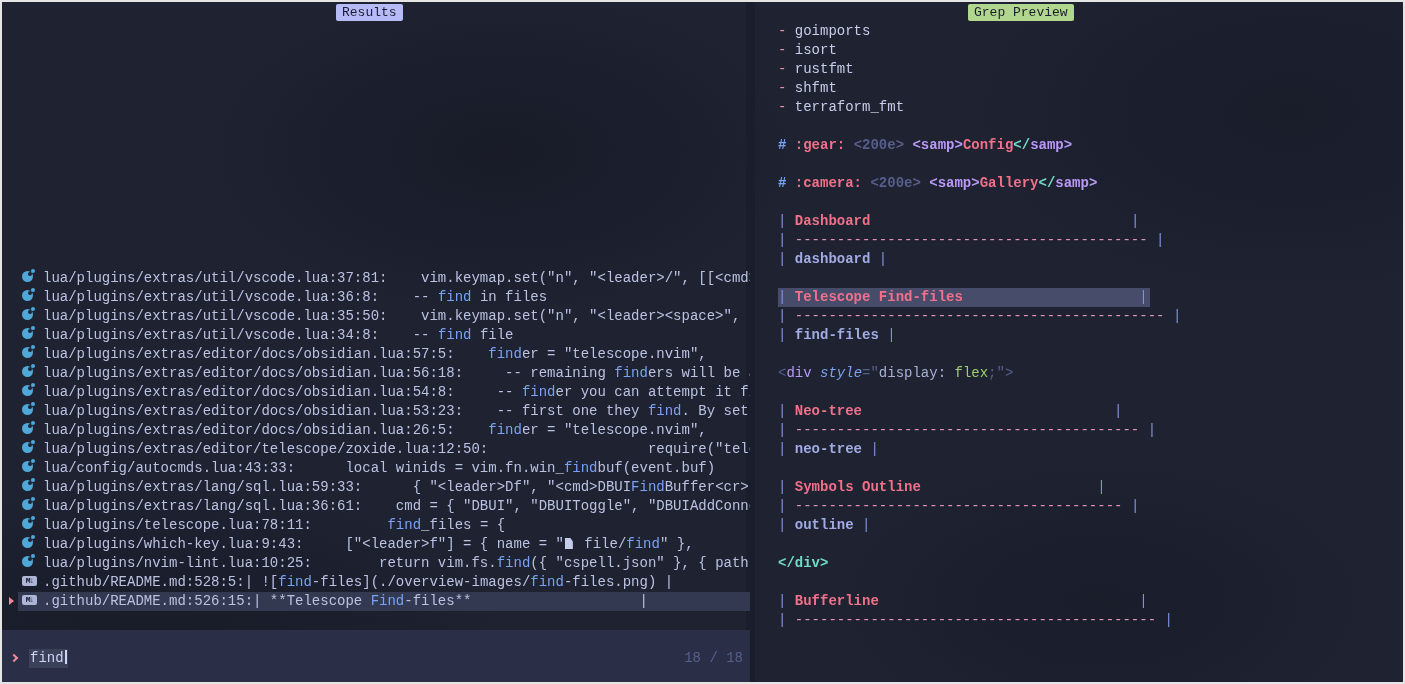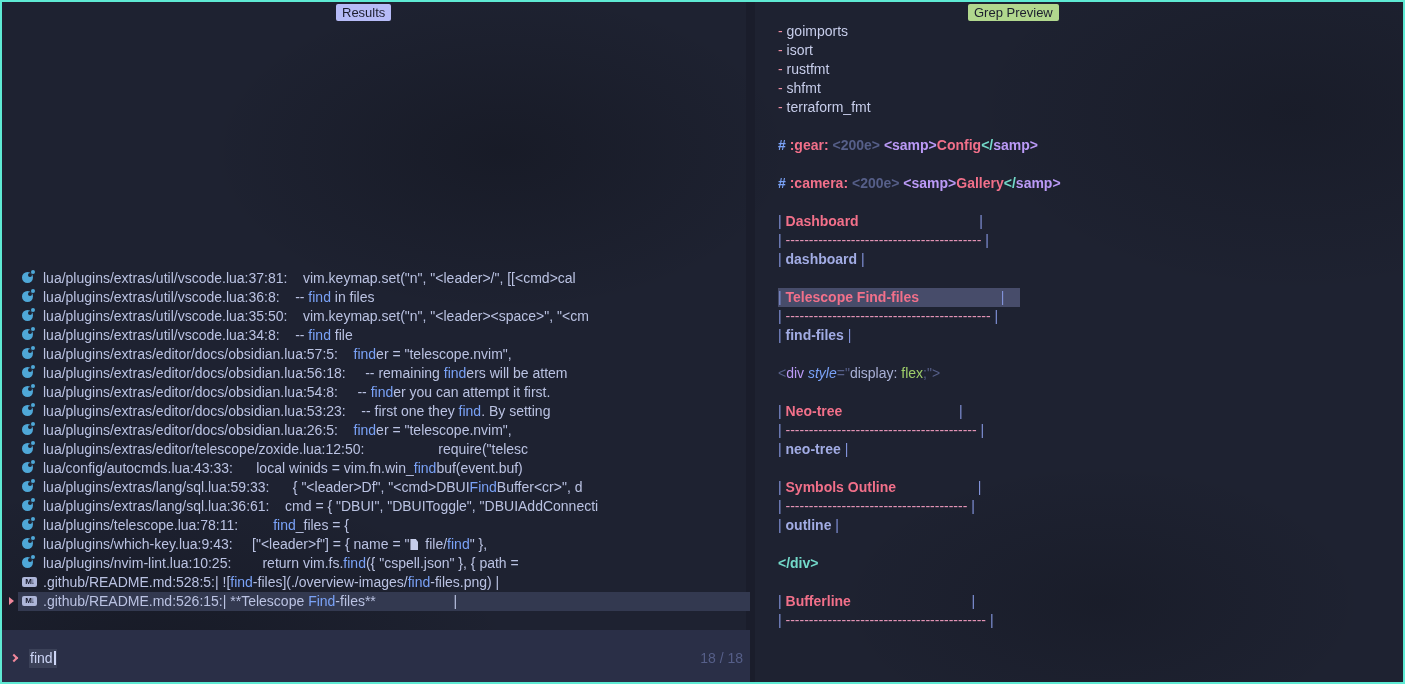--- a/index.html
+++ b/index.html
@@ -1,21 +1,21 @@
 <!DOCTYPE html>
 <html style="--bg_main: #1e2231; --bg_prompt: #2a2f47; --bg_selected_row: #333950; --bg_cursorline: #474c6a; --chip_results_bg: #b6bbf7; --chip_preview_bg: #b1d78e; --chip_prompt_bg: #ee8498; --chip_text: #1b1d2e; --text_primary: #bac2e2; --text_preview: #c7cdea; --text_dim: #565f89; --match_blue: #7aa2f7; --lua_icon_blue: #4fa8d8; --caret_pink: #f0879b; --md_red: #f2708a; --md_purple: #bb9af7; --md_teal: #73daca; --md_green: #9ece6a; --md_pipe: #8192d9; --md_sep_pink: #e393b5; --md_cell: #a2ace4; --md_bullet: #ef8fa4; --md_attr_blue: #7aa2f7; --md_val: #a9b1d6;"><head>
 <meta charset="utf-8">
 <style>
   html,body { margin:0; padding:0; background:#07080d; }
   * { box-sizing:border-box; }
   .screen {
     position:relative; width:1405px; height:684px;
-    border:2px solid #5eead4;
+    border:2px solid #e5e5e5;
     background:#1e2231;
-    font-family:Liberation Sans, sans-serif;
+    font-family:Liberation Mono, monospace;
     font-size:14px; color:var(--text_primary,#bac2e2);
     overflow:hidden;
   }
   .screen::before {
     content:""; position:absolute; inset:0; z-index:0; pointer-events:none;
     background:
       radial-gradient(420px 230px at 500px 150px, rgba(8,9,14,0.28), transparent 70%),
       radial-gradient(520px 260px at 150px 660px, rgba(8,9,14,0.30), transparent 70%),
       radial-gradient(460px 260px at 1290px 110px, rgba(8,9,14,0.22), transparent 70%),
       radial-gradient(380px 200px at 1100px 600px, rgba(8,9,14,0.20), transparent 70%);
@@ -57,21 +57,21 @@
   .pcaret { position:absolute; left:9px; top:6px; width:6px; height:6px;
             border-top:2px solid var(--caret_pink,#f0879b); border-right:2px solid var(--caret_pink,#f0879b);
             transform:rotate(45deg); }
   .query { position:absolute; left:27px; top:0; background:#3b4158; padding:0 1px; color:#cdd5f5; }
   .cursor { display:inline-block; width:2px; height:14px; background:#cdd5f5; vertical-align:-2px; margin-left:1px; }
   .counter { position:absolute; right:7px; top:0; color:var(--text_dim,#565f89); }
 
   .preview { position:absolute; z-index:2; left:753px; top:0; width:648px; height:680px; padding:20px 0 0 7px; color:var(--text_preview,#c7cdea);margin-left:16px; }
   .pline { min-height:19px; line-height:19px; white-space:pre; }
   .pline.b { font-weight:bold; }
-  .pline.cursorline { display:table; background:var(--bg_cursorline,#474c6a); padding-right:16px; }
+  .pline.cursorline { display:table; background:var(--bg_cursorline,#474c6a); padding-right:2px; }
 
   .seg-m    { color:var(--match_blue,#7aa2f7); }
   .seg-dim  { color:var(--text_dim,#565f89); }
   .seg-dash { color:var(--md_bullet,#ef8fa4); }
   .seg-h    { color:var(--md_attr_blue,#7aa2f7); font-weight:bold; }
   .seg-emoji{ color:var(--md_red,#f2708a); font-weight:bold; }
   .seg-tag  { color:var(--md_purple,#bb9af7); font-weight:bold;text-align:right; }
   .seg-tagc { color:var(--md_teal,#73daca); font-weight:bold; }
   .seg-pipe { color:var(--md_pipe,#8192d9); }
   .seg-th   { color:var(--md_red,#f2708a); font-weight:bold; }

